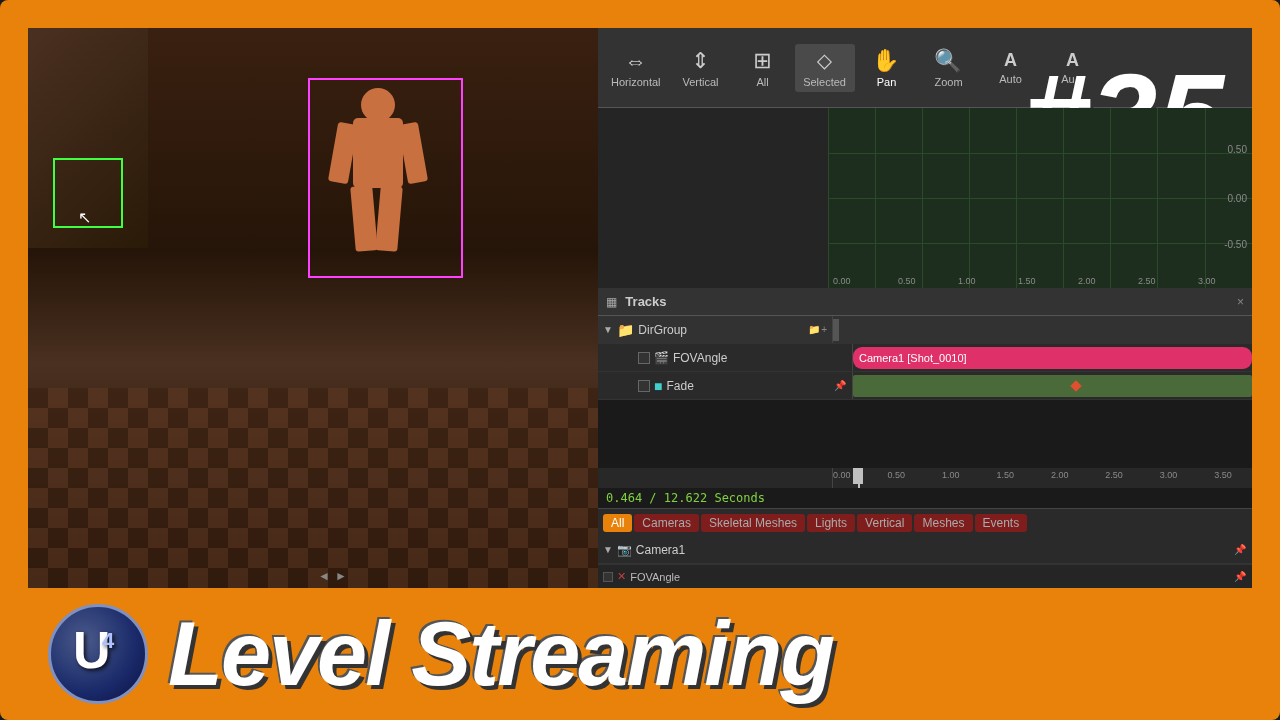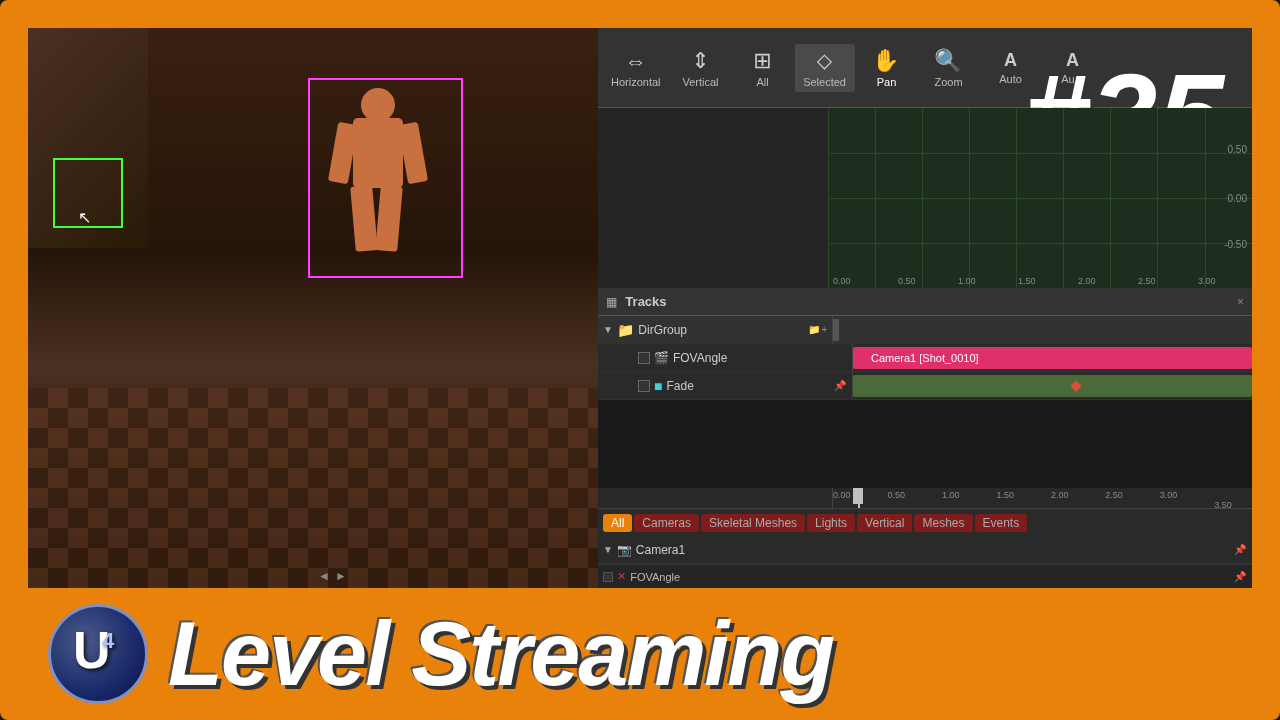--- a/index.html
+++ b/index.html
@@ -397,24 +397,24 @@
     }
 
     
     .clip-bar-pink {
       position: absolute;
       top: 3px;
       left: 0;
       right: 0;
       height: 22px;
       background: #e0306a;
-      border-radius: 2px;
-      display: flex;
-      align-items: center;
-      padding: 0 18px;
+      border-radius: 9px;
+      display: flex;
+      align-items: center;
+      padding: 0 6px;
     }
 
     .clip-bar-green {
       position: absolute;
       top: 3px;
       left: 0;
       right: 0;
       height: 22px;
       background: #4a6a3a;
       border-radius: 2px;
@@ -747,28 +747,33 @@
       <div class="timeline-ruler">
         <div class="ruler-left"></div>
         <div class="ruler-right">
           <div style="position:absolute;left:0;top:2px;font-size:9px;color:#8a8a8a;">0.00</div>
           <div style="position:absolute;left:13%;top:2px;font-size:9px;color:#8a8a8a;">0.50</div>
           <div style="position:absolute;left:26%;top:2px;font-size:9px;color:#8a8a8a;">1.00</div>
           <div style="position:absolute;left:39%;top:2px;font-size:9px;color:#8a8a8a;">1.50</div>
           <div style="position:absolute;left:52%;top:2px;font-size:9px;color:#8a8a8a;">2.00</div>
           <div style="position:absolute;left:65%;top:2px;font-size:9px;color:#8a8a8a;">2.50</div>
           <div style="position:absolute;left:78%;top:2px;font-size:9px;color:#8a8a8a;">3.00</div>
-          <div style="position:absolute;left:91%;top:12px;font-size:9px;color:#8a8a8a;">3.50</div>
+          <div style="position:absolute;left:91%;top:2px;font-size:9px;color:#8a8a8a;">3.50</div>
 
           <div class="playhead-line" style="left:6%;">
             <div class="playhead-tick"></div>
           </div>
         </div>
       </div>
 
+      <div class="time-display">
+        <span class="time-text">
+          <span>0.464</span><span> / </span><span>12.622</span><span> </span><span>Seconds</span>
+        </span>
+      </div>
 
       <div class="filter-tabs">
         <div class="filter-tab active">All</div>
         <div class="filter-tab">Cameras</div>
         <div class="filter-tab">Skeletal Meshes</div>
         <div class="filter-tab">Lights</div>
         <div class="filter-tab">Vertical</div>
         <div class="filter-tab">Meshes</div>
         <div class="filter-tab">Events</div>
       </div>

